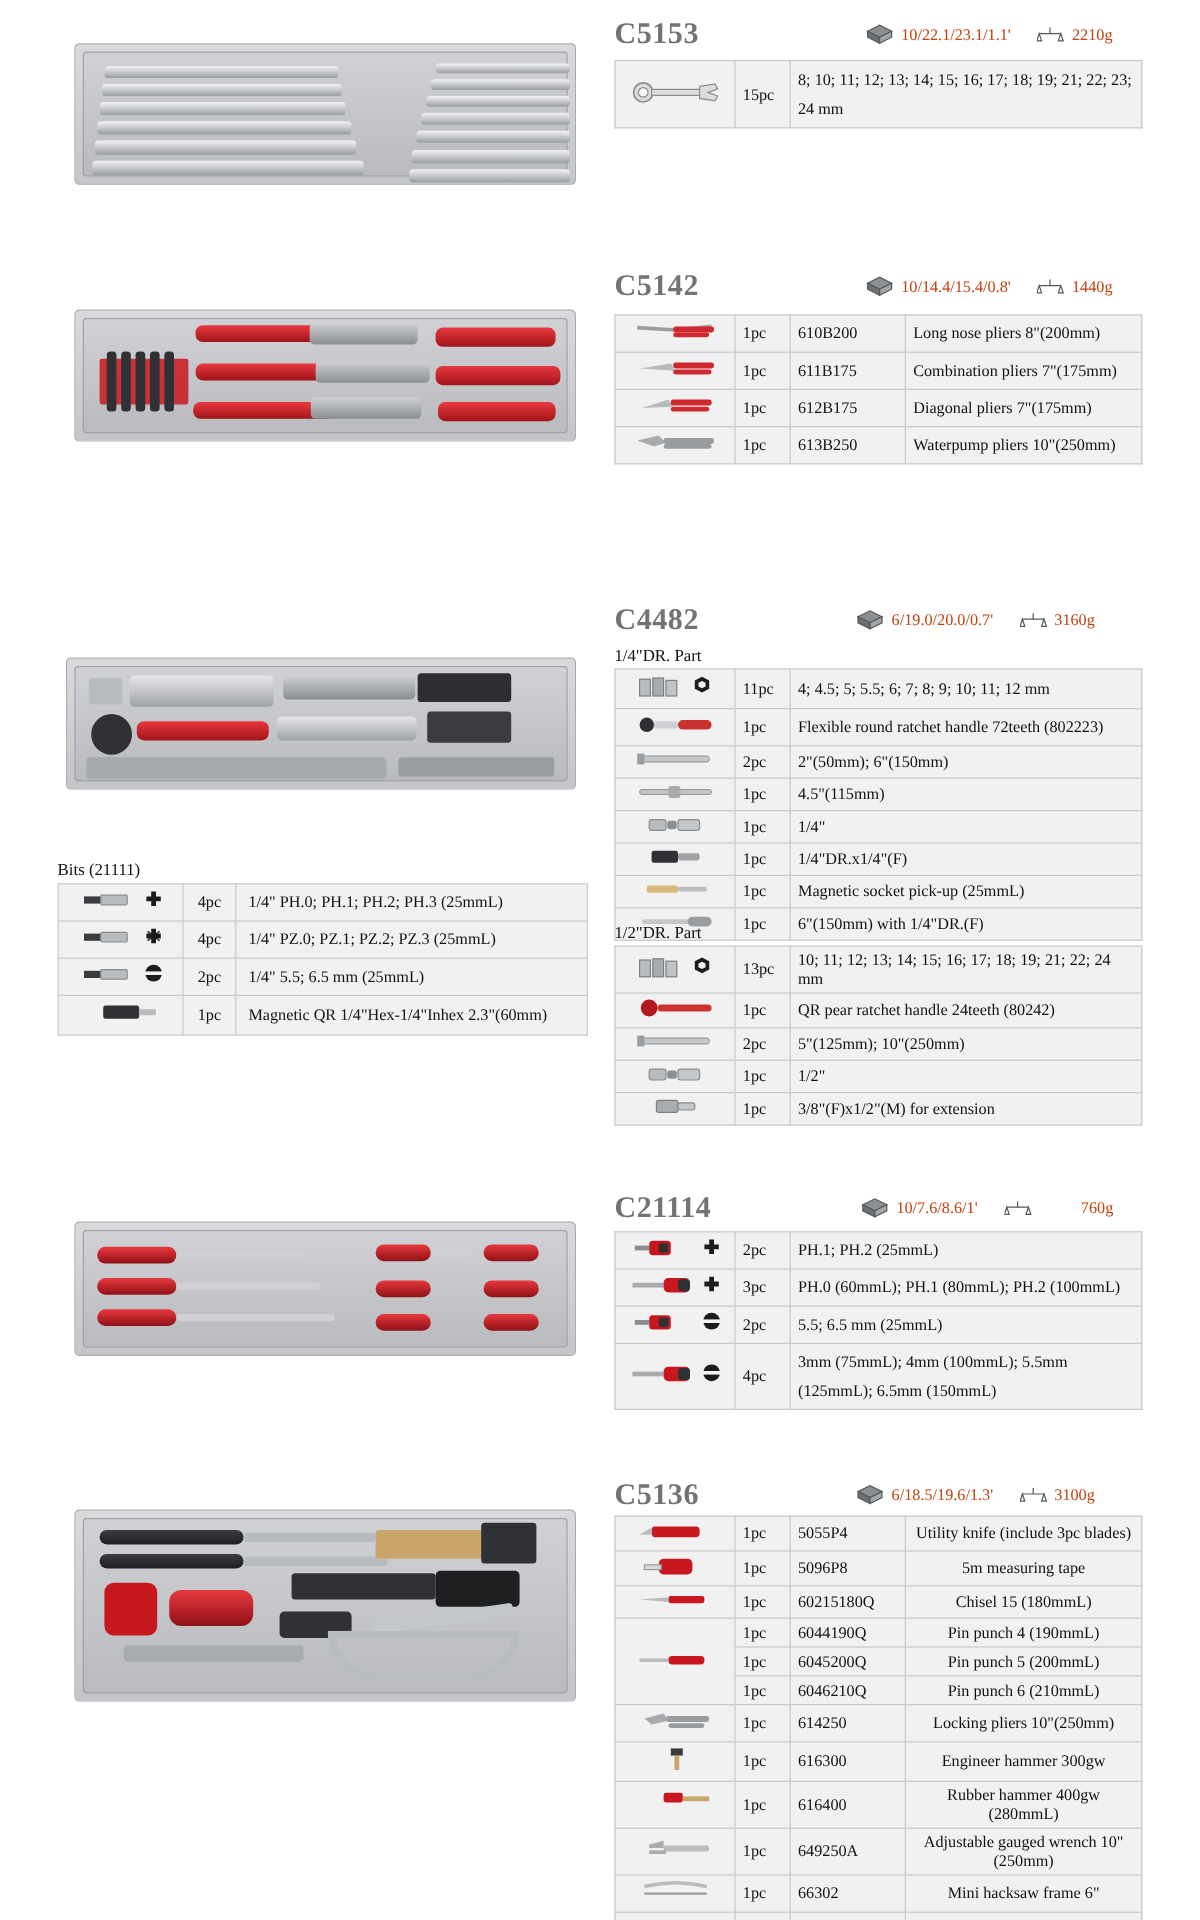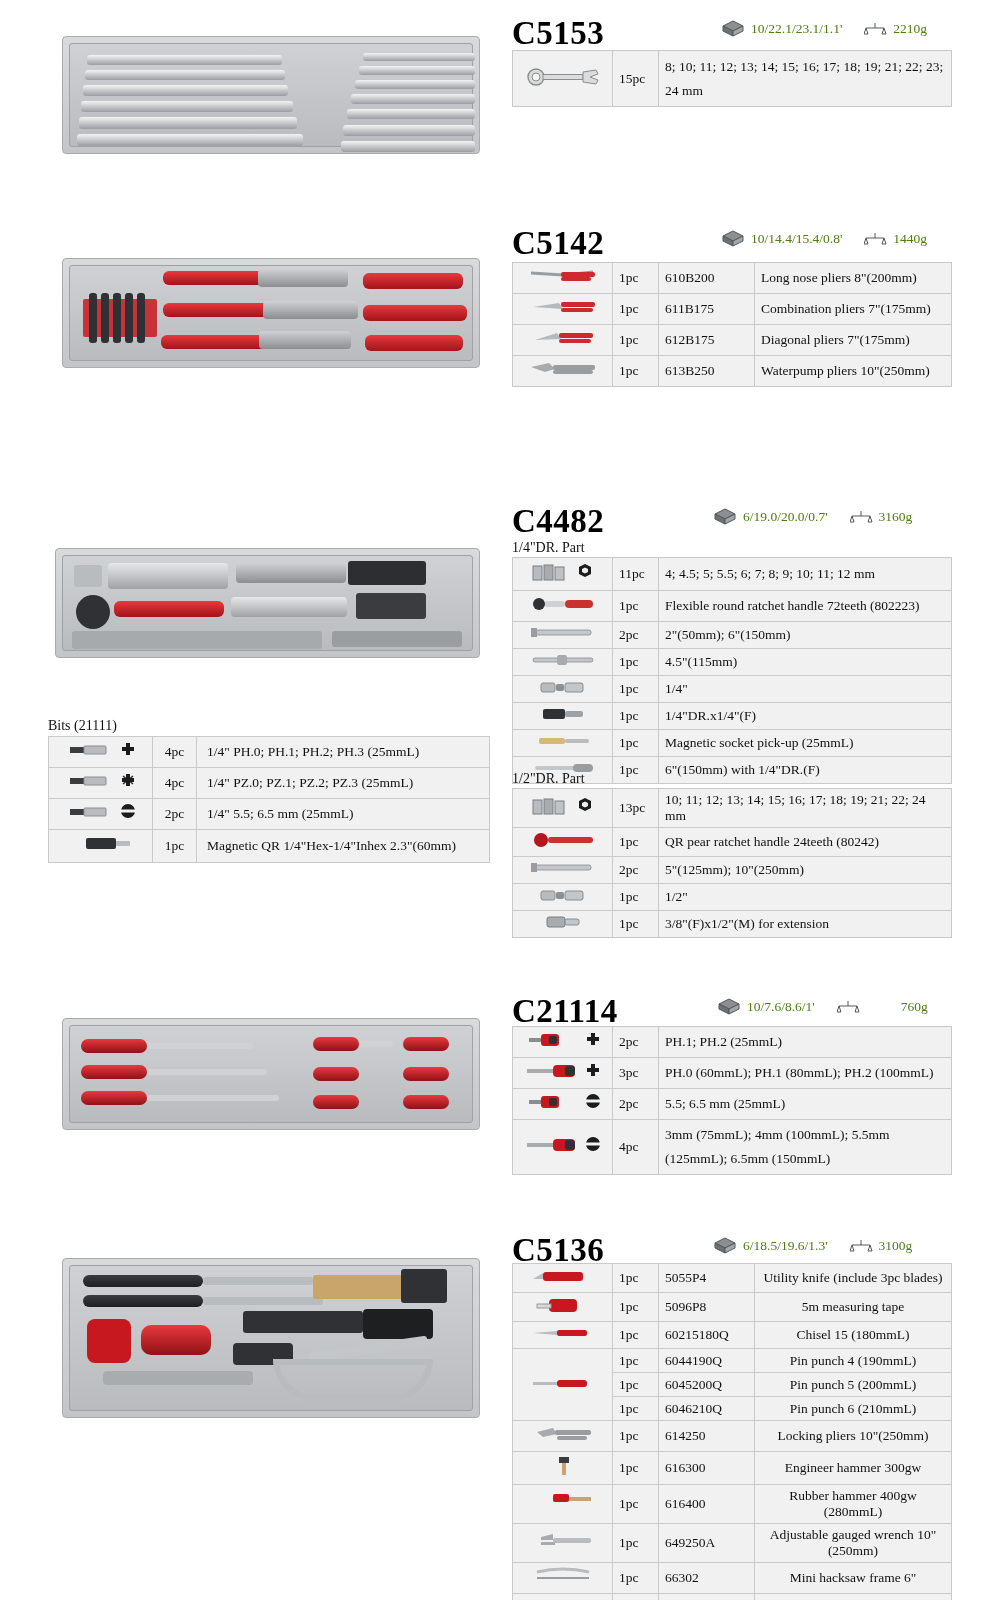--- a/index.html
+++ b/index.html
@@ -26,33 +26,33 @@
   .tray-inner {
     position: absolute; left: 6px; top: 6px; right: 6px; bottom: 6px;
     background: linear-gradient(#cfd1d4, #b9bbbe);
     border: 1px solid #9fa1a4;
     border-radius: 3px;
   }
   .tool { position: absolute; border-radius: 3px; }
 
   
   .code {
-    color: #000000;
+    color: #737373;
     font-family: "Liberation Serif", serif;
     font-weight: bold;
-    font-size: 33px;
+    font-size: 25px;
     letter-spacing: .5px;
   }
   .meta {
     position: absolute;
     display: flex;
     align-items: center;
     gap: 6px;
     font-size: 13.5px;
-    color: #4d7c0f;
+    color: #c2410c;
   }
   .meta .grp { display: flex; align-items: center; gap: 5px; }
 
   table.spec {
     border-collapse: collapse;
     table-layout: fixed;
     font-size: 13.5px;
     background: #f2f2f2;
   }
   table.spec td {

